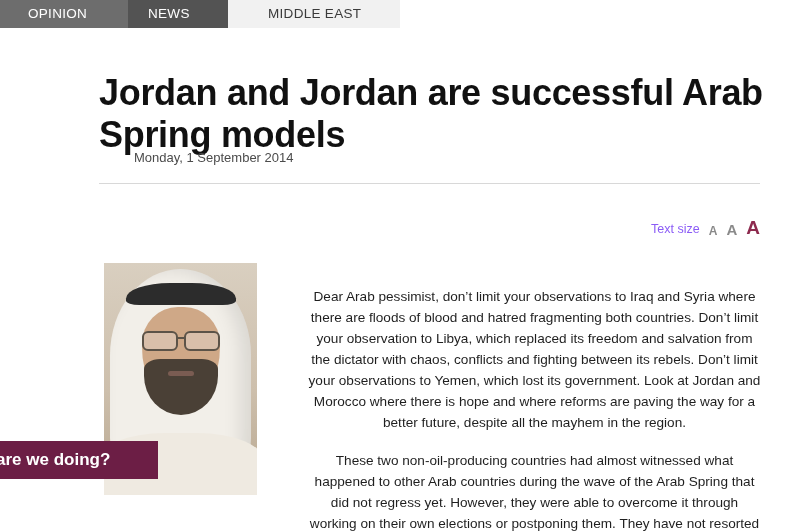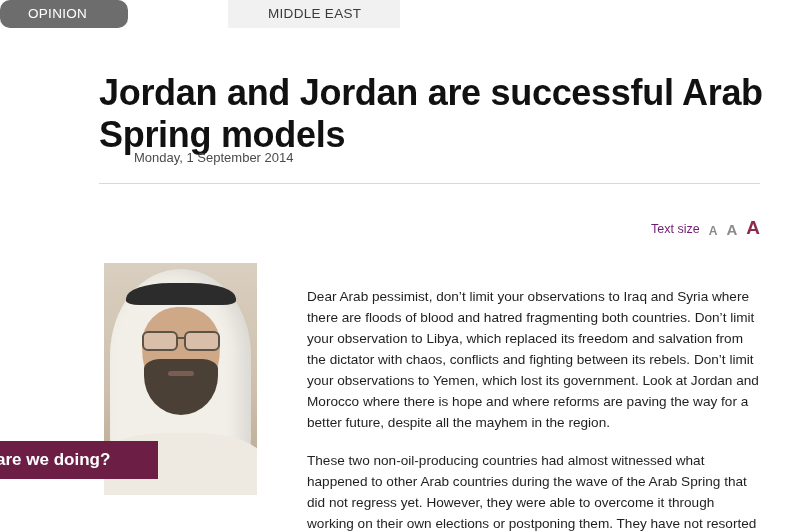--- a/index.html
+++ b/index.html
@@ -32,21 +32,20 @@
     letter-spacing: 0.3px;
     white-space: nowrap;
   }
   .crumb-opinion {
     left: 0;
     width: 128px;
     background: #6d6d6d;
     color: #ffffff;
     padding-left: 28px;
     box-sizing: border-box;
-    border-radius: 10px;
   }
   .crumb-news {
     left: 128px;
     width: 100px;
     background: #535353;
     color: #ffffff;
     padding-left: 20px;
     box-sizing: border-box;
   }
   .crumb-arrow {
@@ -108,21 +107,21 @@
     position: absolute;
     right: 38px;
     top: 190px;
     display: flex;
     align-items: flex-end;
     gap: 9px;
     color: #6c6c6c;
   }
   .textsize-label {
     font-size: 12.5px;
-    color: #701a75;
+    color: #8b5cf6;
     padding-bottom: 1px;
   }
   .ts-a { color: #8a8a8a; font-weight: bold; line-height: 1; }
   .ts-small { font-size: 12px; }
   .ts-med { font-size: 15px; }
   .ts-large { font-size: 19px; color: #8d2a4e; }
 
   
   .photo-col {
     position: absolute;
@@ -186,21 +185,21 @@
 
   .body-col {
     position: absolute;
     left: 307px;
     top: 258px;
     width: 455px;
     font-size: 13.6px;
     line-height: 21px;
     color: #1f1f1f;
   }
-  .body-col p { margin: 0 0 17px 0; }
+  .body-col p { margin: 0 0 17px 0; text-align: center; }
 
   
   .overlay-banner {
     position: absolute;
     left: -8px;
     top: 441px;
     width: 166px;
     height: 38px;
     background: #6c1e45;
     color: #ffffff;
@@ -211,20 +210,21 @@
     box-sizing: border-box;
     white-space: nowrap;
     overflow: hidden;
   }
 </style>
 </head>
 <body>
 
 <div class="topbar">
   <div class="crumb crumb-opinion">OPINION</div>
+  <div class="crumb crumb-news">NEWS</div>
   <div class="crumb-arrow"></div>
   <div class="crumb crumb-section">MIDDLE EAST</div>
 </div>
 
 <div class="article">
 
   <h1 class="headline">Jordan and Jordan are successful Arab Spring models</h1>
 
   <div class="dateline">Monday, 1 September 2014</div>
 

